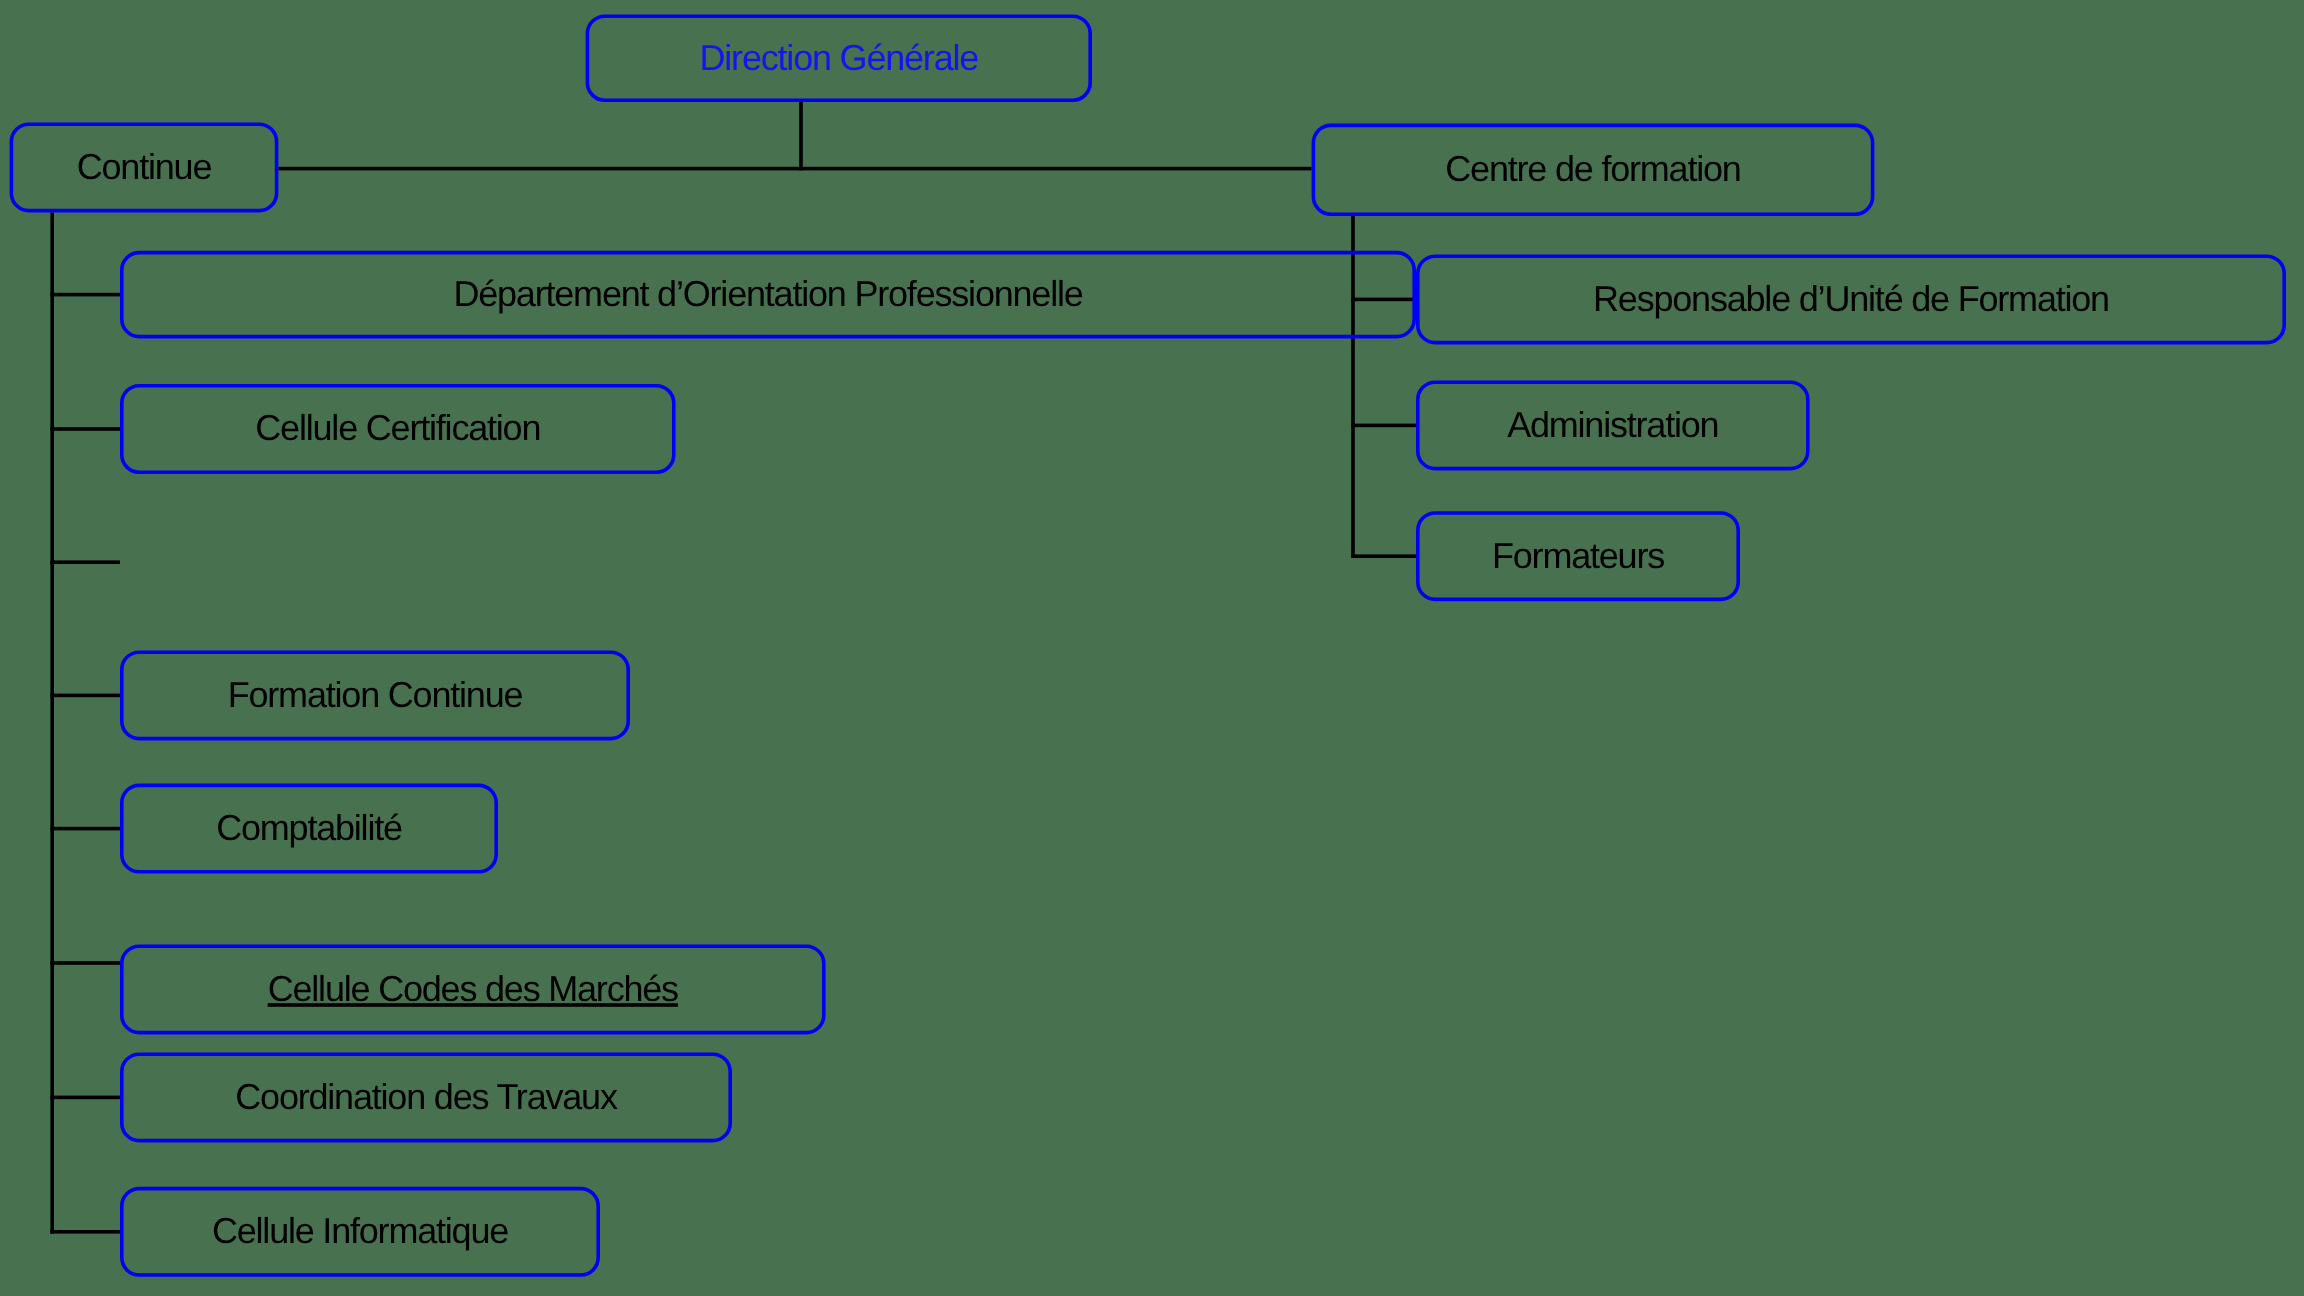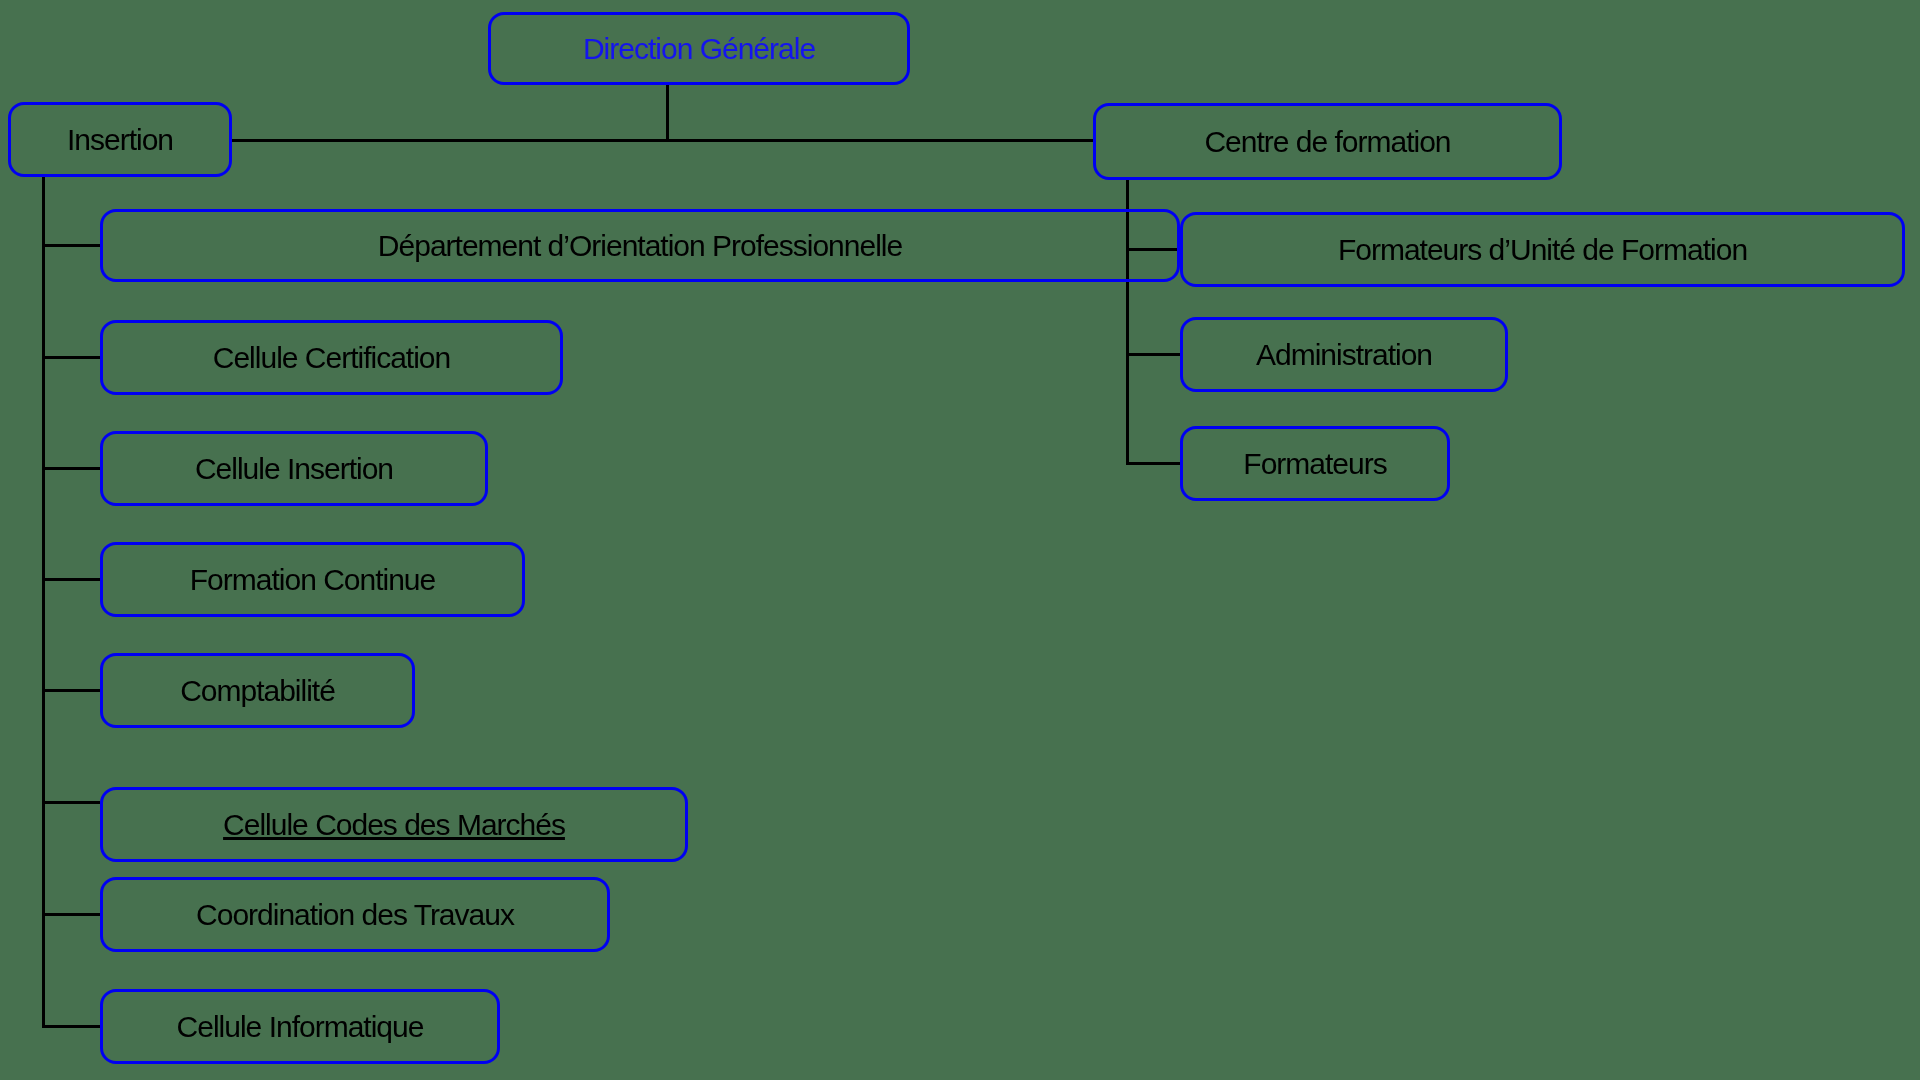--- a/index.html
+++ b/index.html
@@ -49,39 +49,38 @@
   <div class="line" style="left:42px; top:913px; width:58px; height:3px;"></div>
   <div class="line" style="left:42px; top:1025px; width:58px; height:3px;"></div>
 
   <div class="line" style="left:1126px; top:180px; width:3px; height:285px;"></div>
   <div class="line" style="left:1126px; top:248px; width:54px; height:3px;"></div>
   <div class="line" style="left:1126px; top:353px; width:54px; height:3px;"></div>
   <div class="line" style="left:1126px; top:462px; width:54px; height:3px;"></div>
 
   <div class="node root" style="left:488px; top:12px; width:422px; height:73px;">Direction Générale</div>
 
-  <div class="node" style="left:8px; top:102px; width:224px; height:75px;">Insertion</div>
+  <div class="node" style="left:8px; top:102px; width:224px; height:75px;">Continue</div>
 
   <div class="node" style="left:1093px; top:103px; width:469px; height:77px;">Centre de formation</div>
 
   <div class="node" style="left:100px; top:209px; width:1080px; height:73px;">Département d’Orientation Professionnelle</div>
 
   <div class="node" style="left:100px; top:320px; width:463px; height:75px;">Cellule Certification</div>
 
-  <div class="node" style="left:100px; top:431px; width:388px; height:75px;">Cellule Insertion</div>
 
   <div class="node" style="left:100px; top:542px; width:425px; height:75px;">Formation Continue</div>
 
   <div class="node" style="left:100px; top:653px; width:315px; height:75px;">Comptabilité</div>
 
   <div class="node" style="left:100px; top:787px; width:588px; height:75px;text-decoration:underline;">Cellule Codes des Marchés</div>
 
   <div class="node" style="left:100px; top:877px; width:510px; height:75px;">Coordination des Travaux</div>
 
   <div class="node" style="left:100px; top:989px; width:400px; height:75px;">Cellule Informatique</div>
 
-  <div class="node" style="left:1180px; top:212px; width:725px; height:75px;">Formateurs d’Unité de Formation</div>
+  <div class="node" style="left:1180px; top:212px; width:725px; height:75px;">Responsable d’Unité de Formation</div>
 
   <div class="node" style="left:1180px; top:317px; width:328px; height:75px;">Administration</div>
 
   <div class="node" style="left:1180px; top:426px; width:270px; height:75px;">Formateurs</div>
 
 </div>
 
 </body></html>

